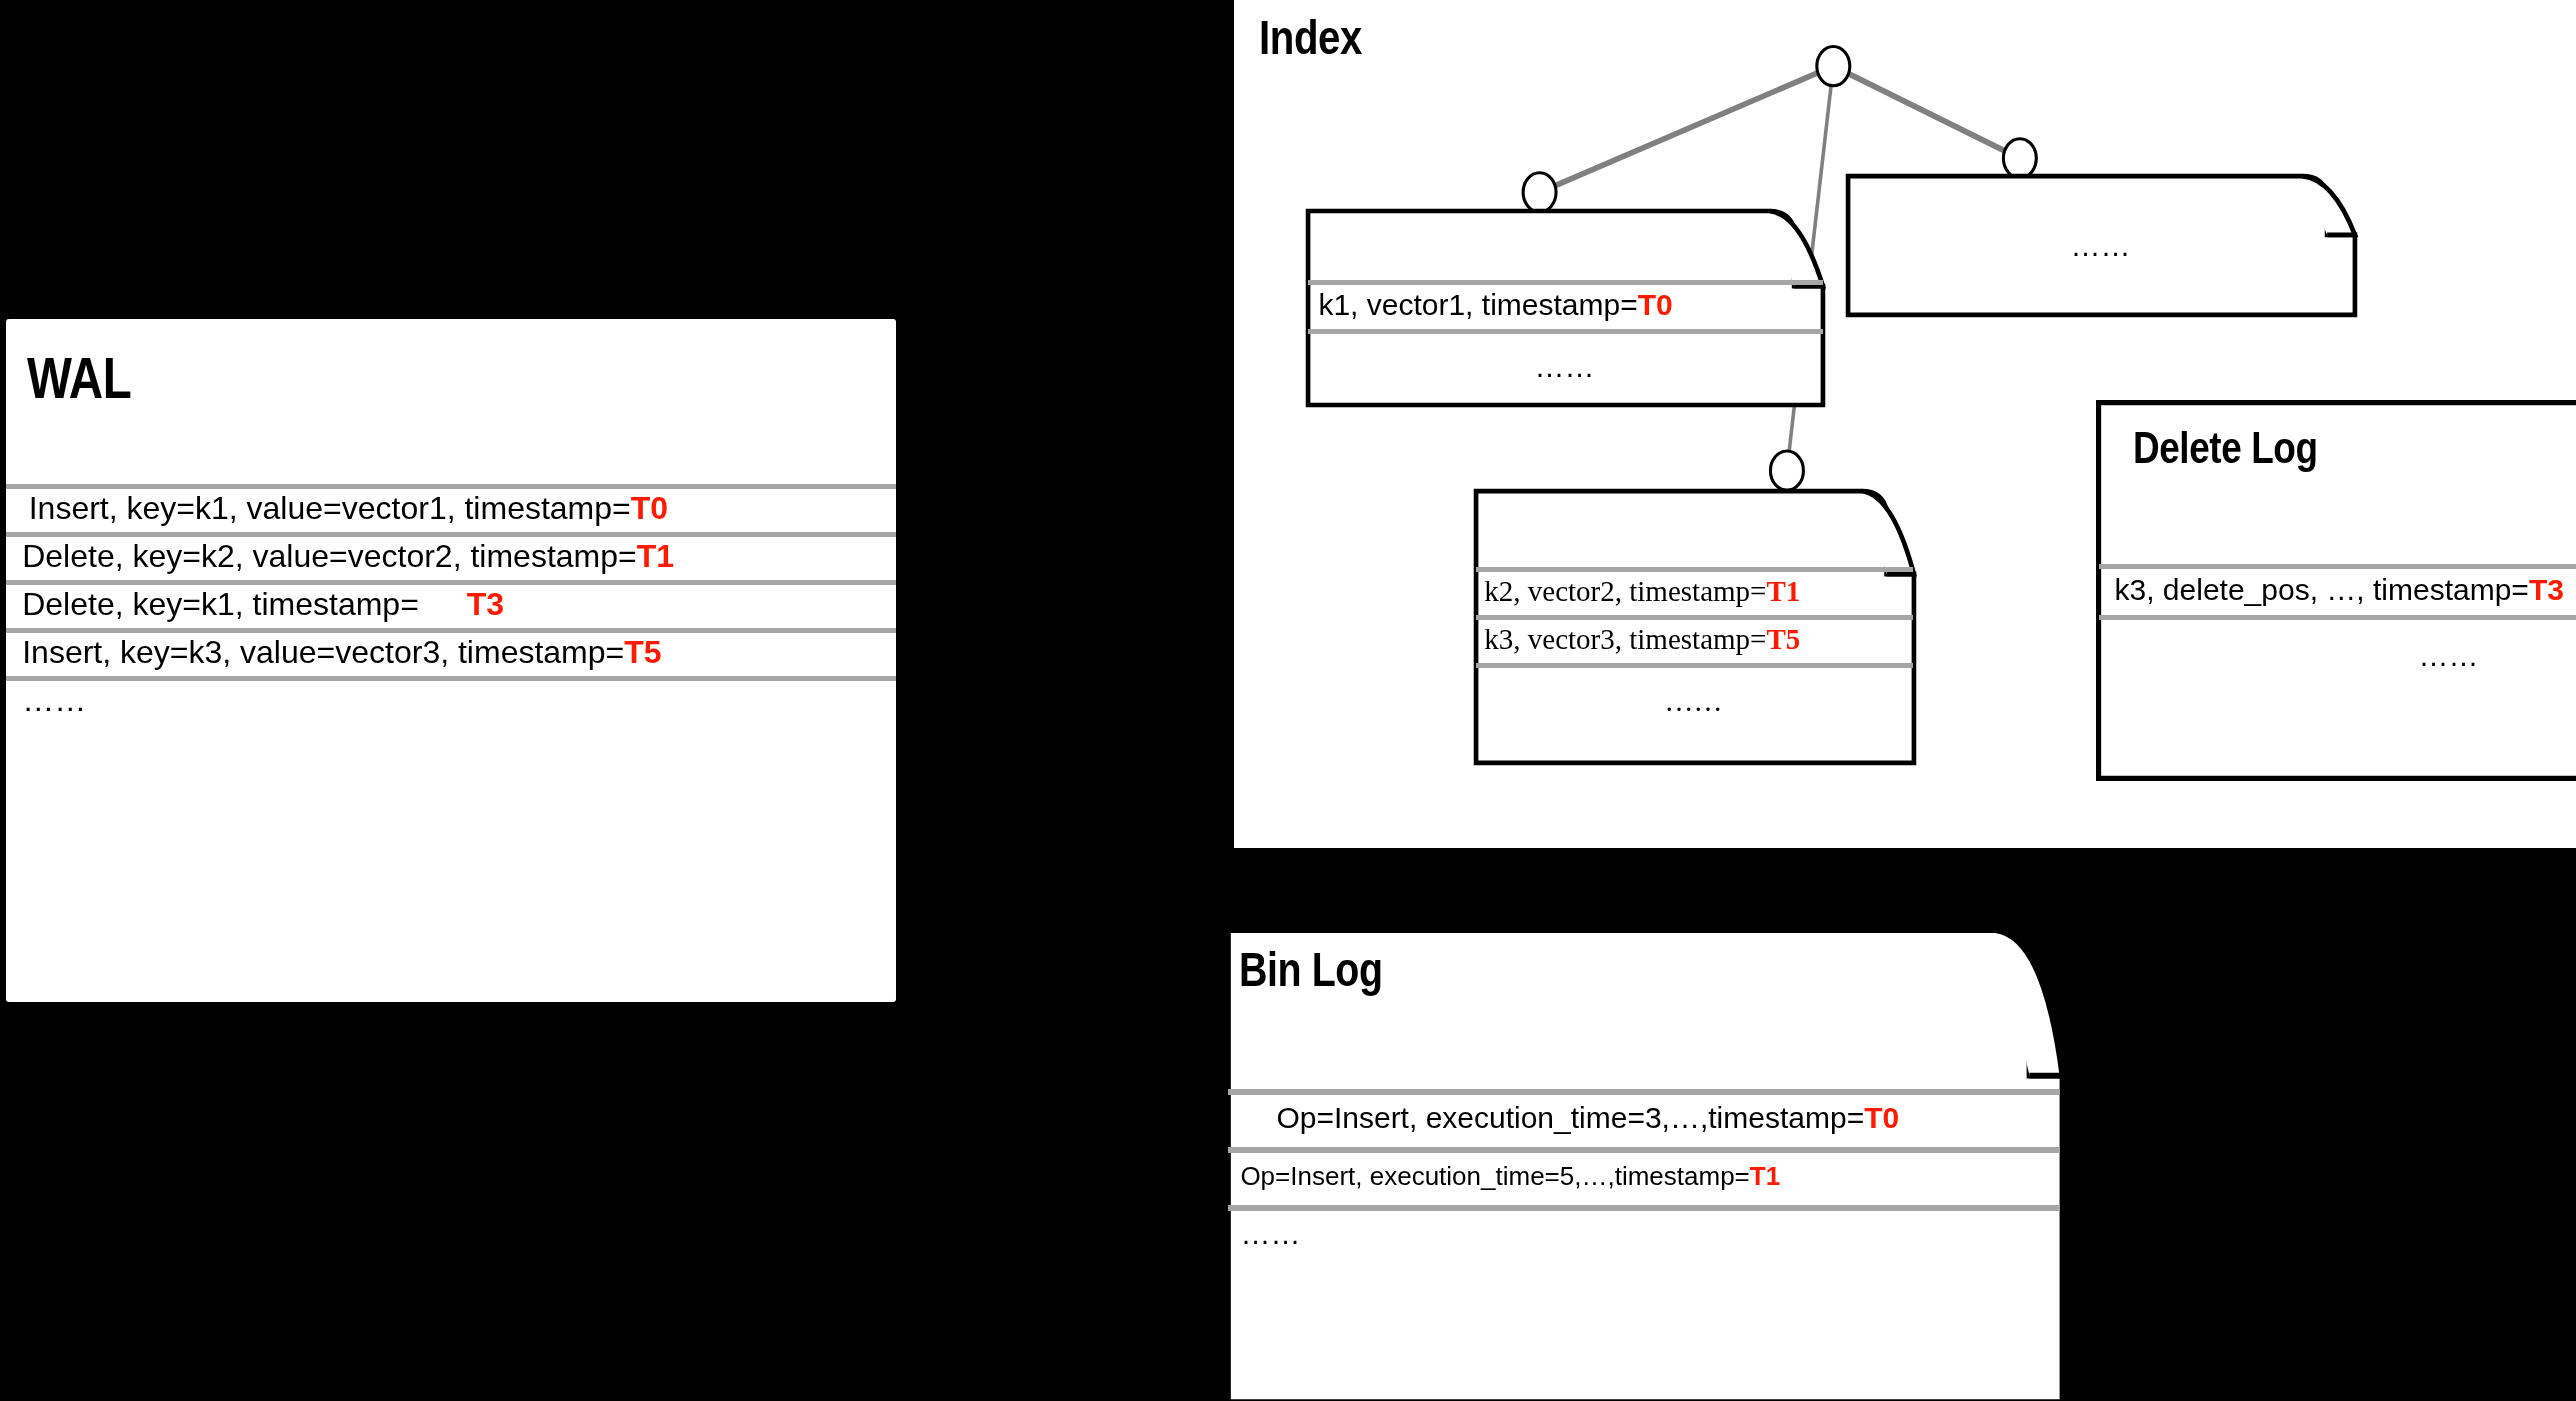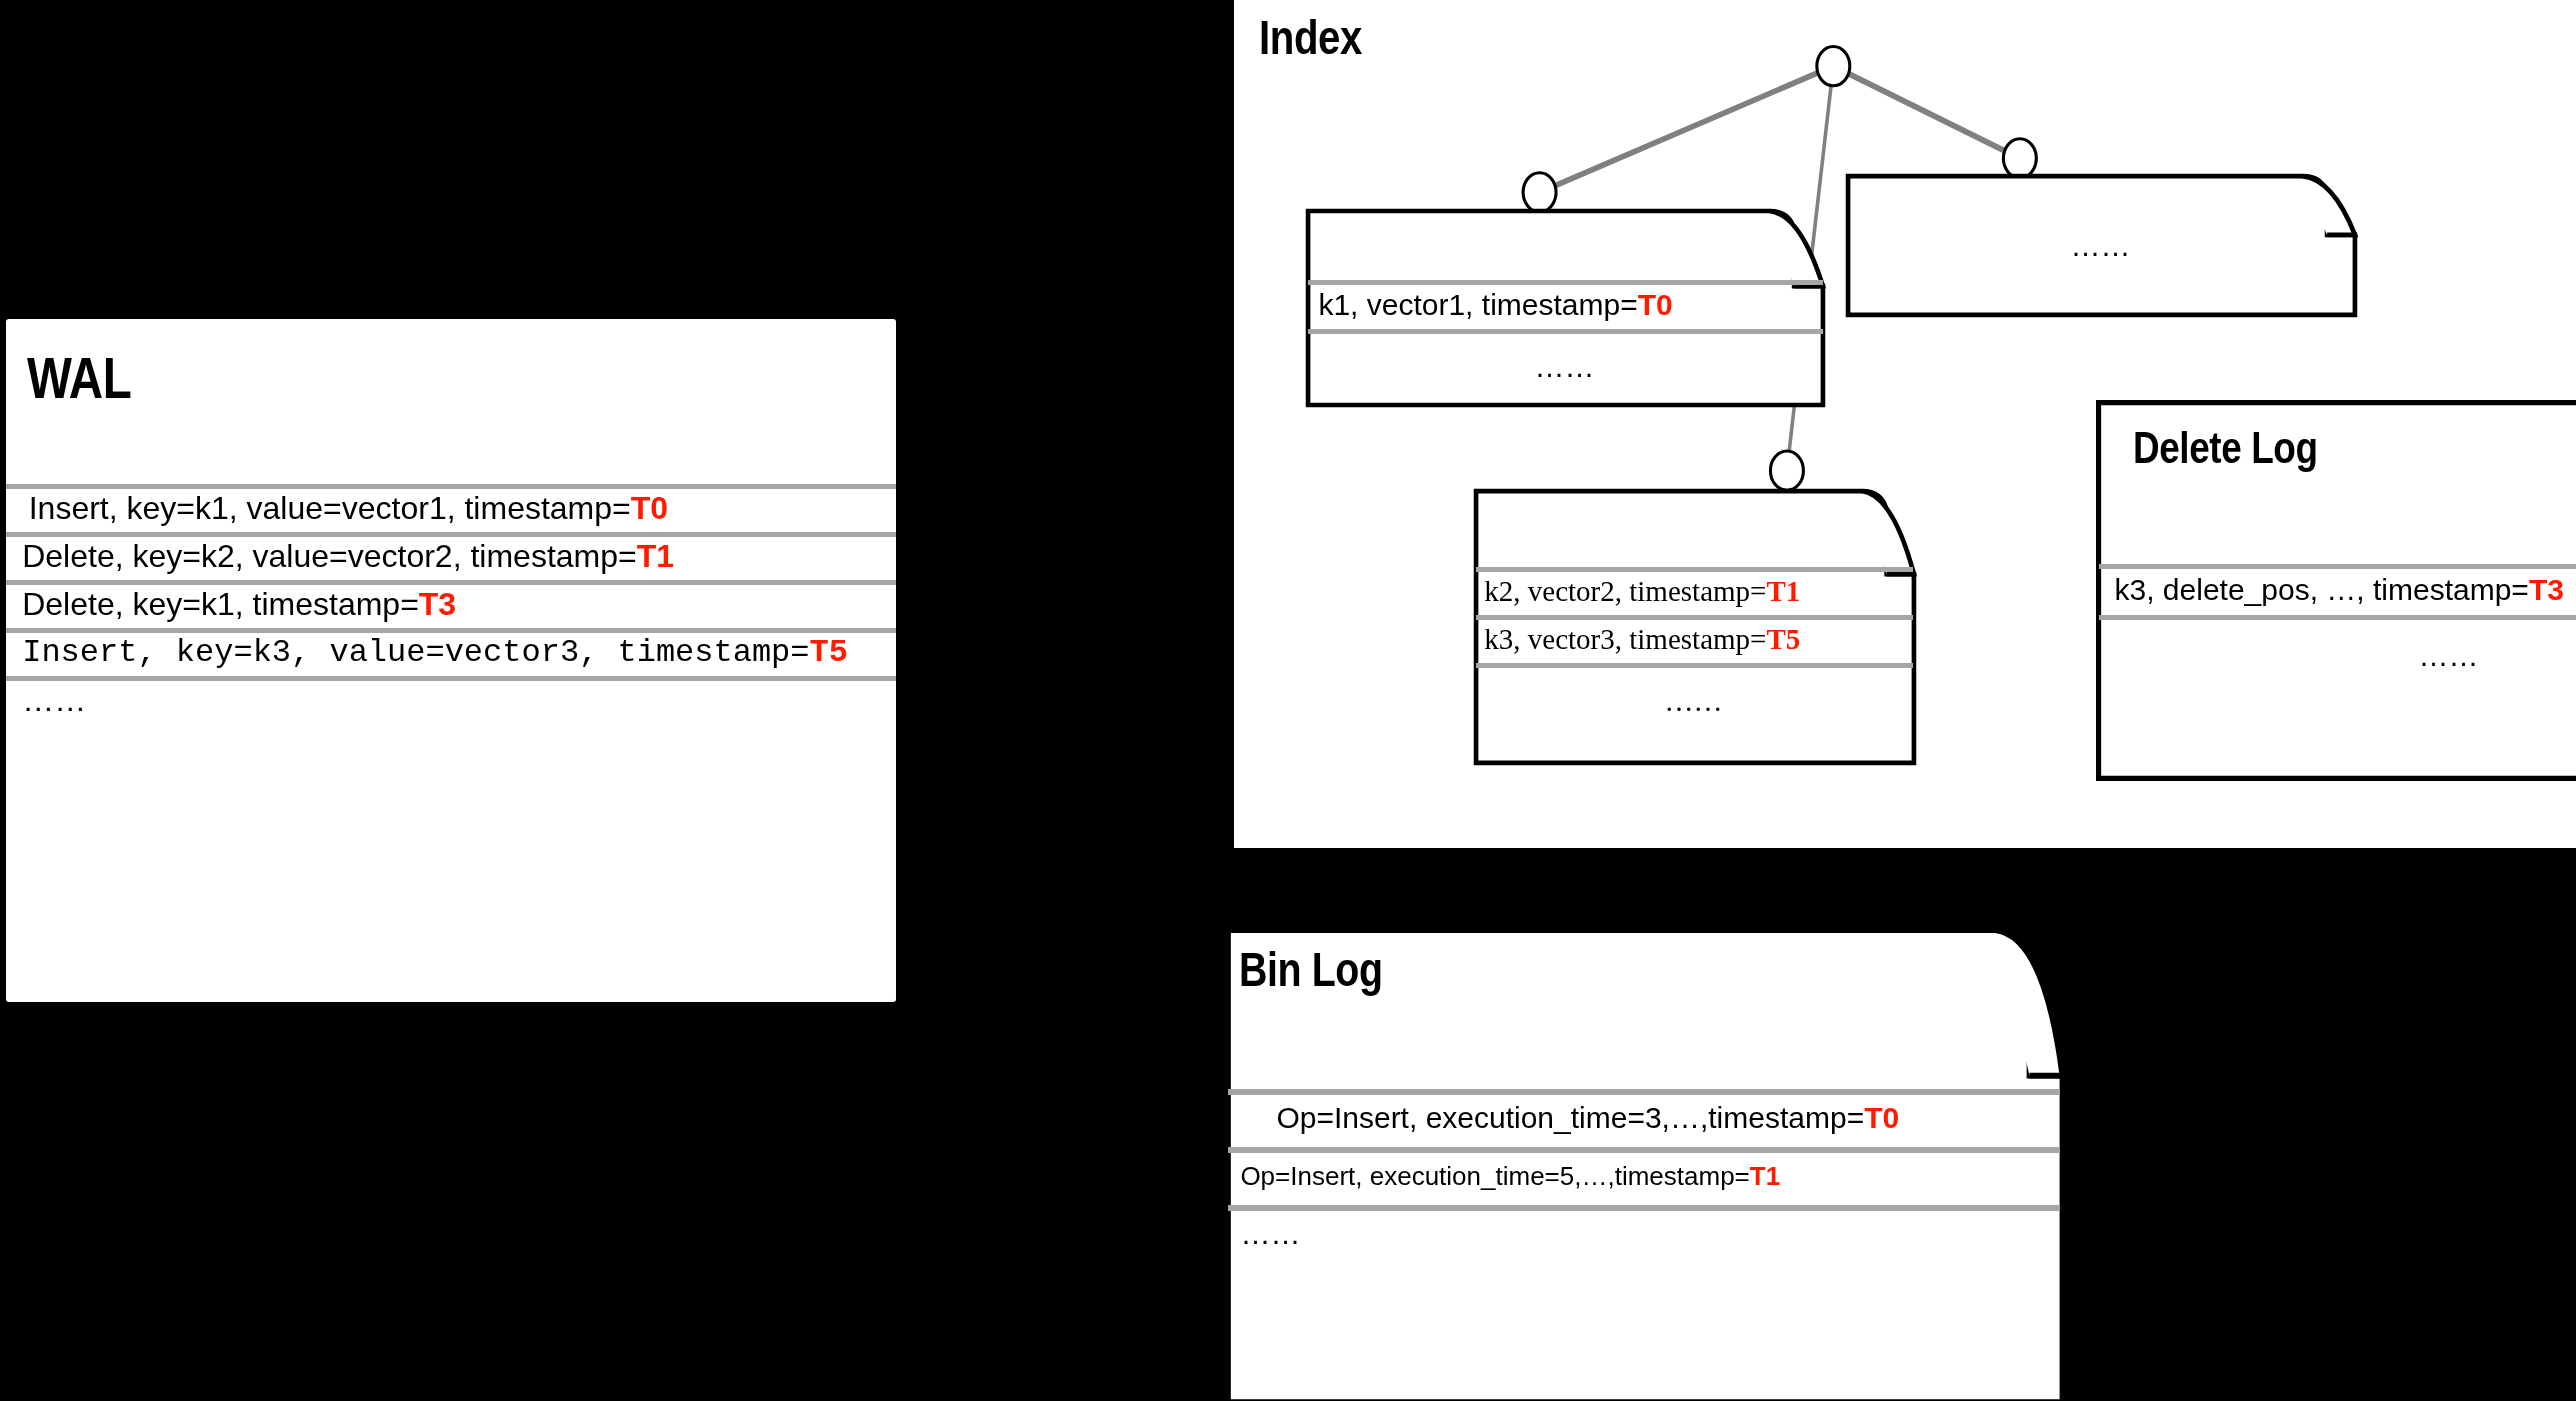--- a/index.html
+++ b/index.html
@@ -35,27 +35,27 @@
       <span class="ts">T0</span>
   </div>
 
   <div class="hr" style="left:0px;top:213px;width:890px;height:4.6px;"></div>
   <div class="row" style="left:16.5px;top:213px;width:873px;height:48px;font-size:32px;">
     <span>Delete, key=k2, value=vector2, timestamp=</span>
       <span class="ts">T1</span>
   </div>
 
   <div class="hr" style="left:0px;top:261px;width:890px;height:4.6px;"></div>
-  <div class="row" style="left:16.5px;top:261px;width:873px;height:48px;font-size:32px;">
+  <div class="row" style="left:16.5px;top:261px;width:873px;height:48px;font-size:32px;gap:48px;">
     <span>Delete, key=k1, timestamp=</span>
       <span class="ts">T3</span>
   </div>
 
   <div class="hr" style="left:0px;top:309px;width:890px;height:4.6px;"></div>
-  <div class="row" style="left:16.5px;top:309px;width:873px;height:48px;font-size:32px;font-family:Liberation Mono, monospace;">
+  <div class="row" style="left:16.5px;top:309px;width:873px;height:48px;font-size:32px;">
     <span>Insert, key=k3, value=vector3, timestamp=</span>
       <span class="ts">T5</span>
   </div>
 
   <div class="hr" style="left:0px;top:357px;width:890px;height:4.6px;"></div>
   <div class="row" style="left:16.5px;top:357px;width:873px;height:48px;font-size:32px;">
     <span>……</span>
       <span class="ts"></span>
   </div>
 </div>

